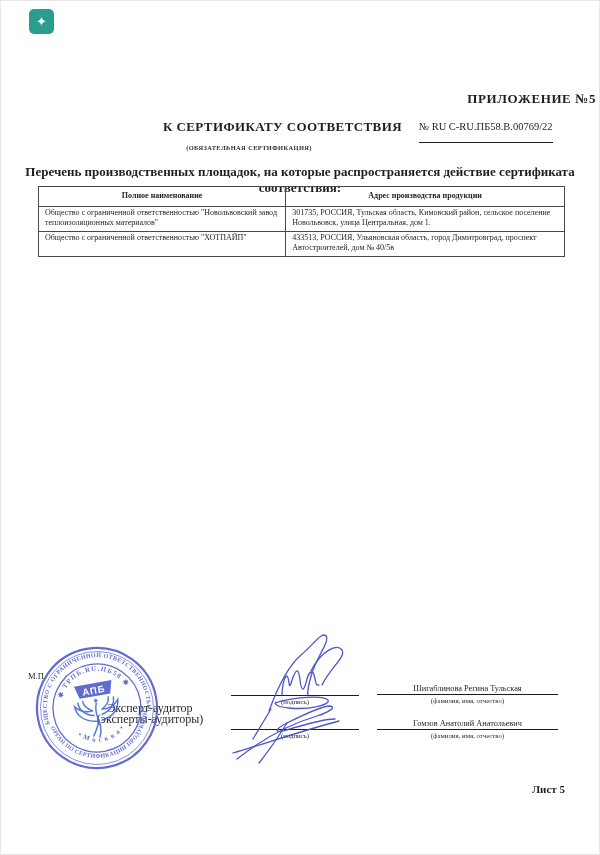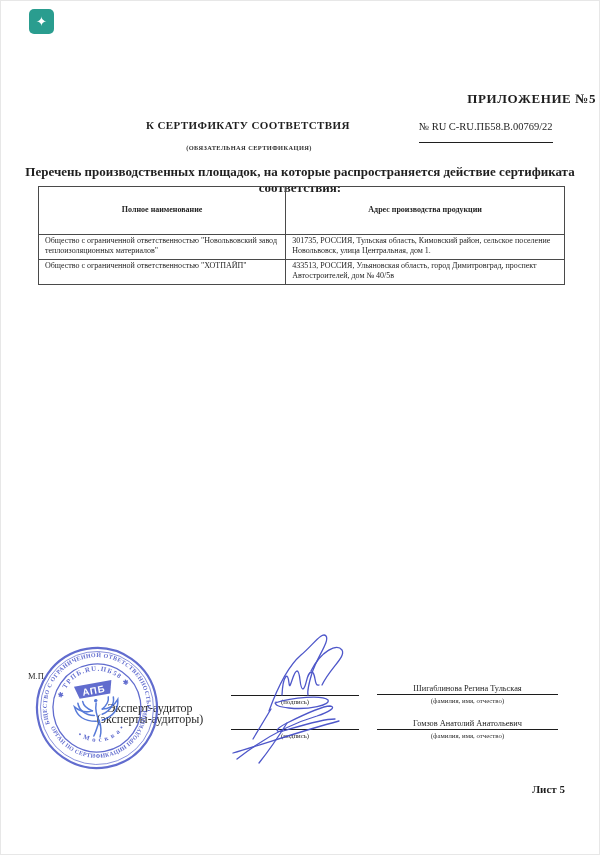--- a/index.html
+++ b/index.html
@@ -13,36 +13,36 @@
   
   .badge{
     left:29px;top:9px;width:25px;height:25px;border-radius:5px;
     background:#2a9d8f;display:flex;align-items:center;justify-content:center;
     color:#ffffff;font-size:13px;line-height:1;
   }
 
   
   .appendix-title{left:0;top:91px;width:596px;text-align:right;
     font-size:13px;font-weight:bold;letter-spacing:.6px;color:#1f1f1f;}
-  .cert-line-title{left:146px;top:119px;font-size:11px;font-weight:bold;
+  .cert-line-title{left:163px;top:119px;font-size:13px;font-weight:bold;
     letter-spacing:.4px;color:#1f1f1f;}
   .cert-line-number{left:419px;top:121px;font-size:10.5px;color:#1f1f1f;
     border-bottom:1px solid #1f1f1f;padding-bottom:10px;}
   .cert-type{left:129px;top:144px;width:240px;text-align:center;
     font-size:6.4px;font-weight:bold;letter-spacing:.4px;color:#2e2e2e;}
 
   .intro{left:20px;top:164px;width:560px;text-align:center;
     font-size:13px;font-weight:bold;color:#1f1f1f;}
 
   
   .sites-table{left:38px;top:186px;width:527px;border-collapse:collapse;
     table-layout:fixed;font-size:8px;line-height:10.6px;color:#242424;}
   .sites-table td,.sites-table th{border:1px solid #4a4a4a;padding:1px 6px 2px 6px;
     vertical-align:top;text-align:left;font-weight:normal;}
-  .sites-table th{text-align:center;font-weight:bold;padding:18px 4px;}
+  .sites-table th{text-align:center;font-weight:bold;padding:4px 4px;}
   .col-name{width:47%;}
   .col-addr{width:53%;}
 
   
   .mp-label{left:28px;top:671px;font-size:8.5px;color:#2a2a2a;z-index:1;}
   .role-head{left:55px;top:661px;width:190px;text-align:center;font-size:8px;
     line-height:10.6px;color:#2a2a2a;white-space:pre-line;z-index:1;}
   .role-expert{left:55px;top:703px;width:190px;text-align:center;font-size:12px;
     line-height:11px;color:#2a2a2a;white-space:pre-line;z-index:1;}
 

